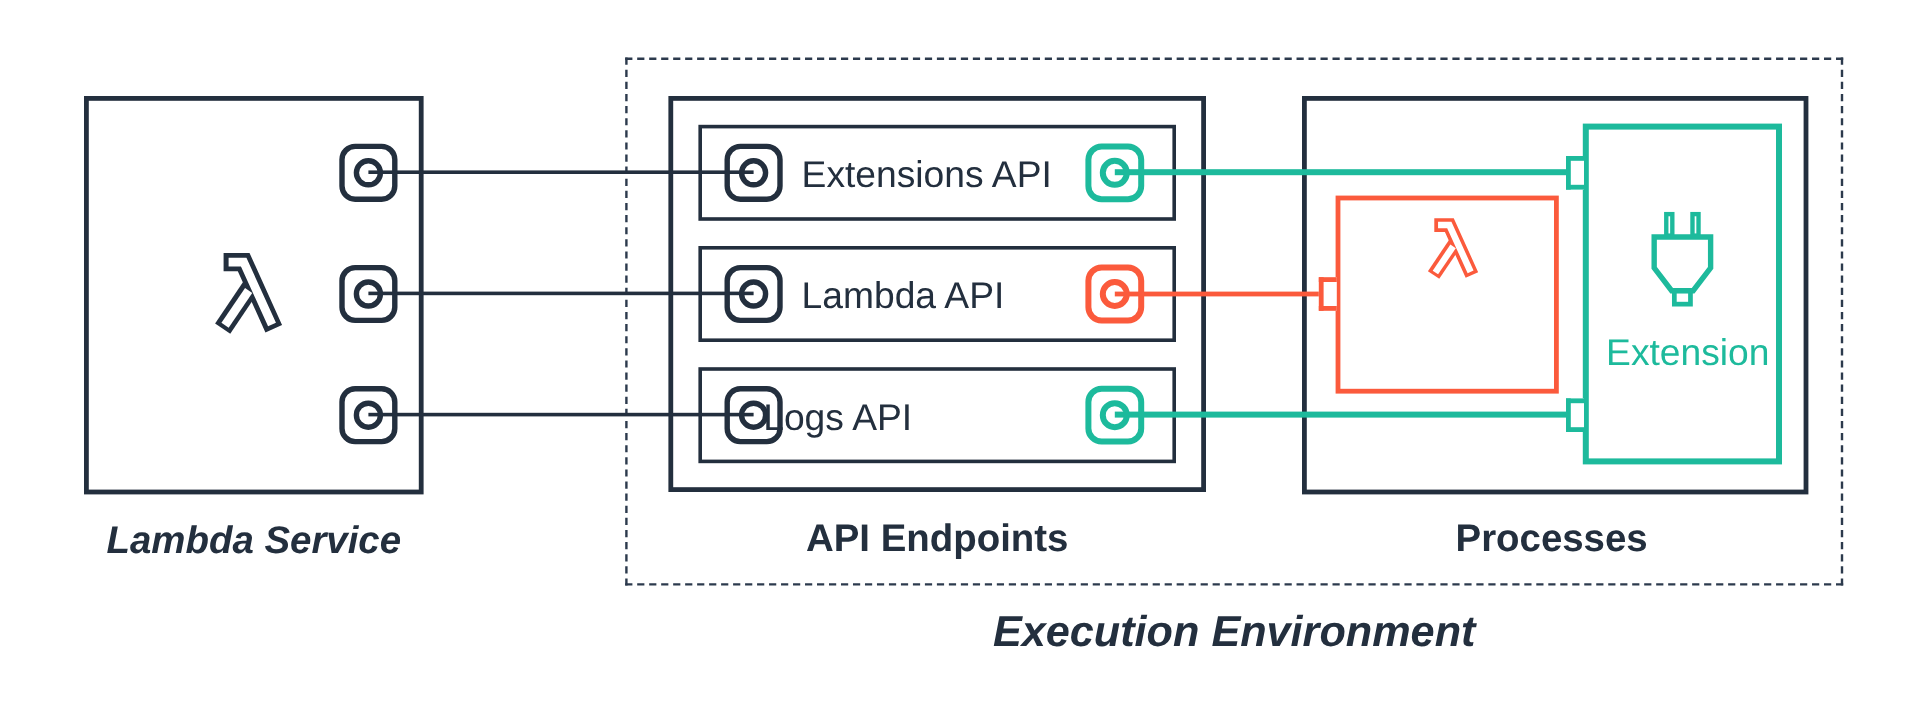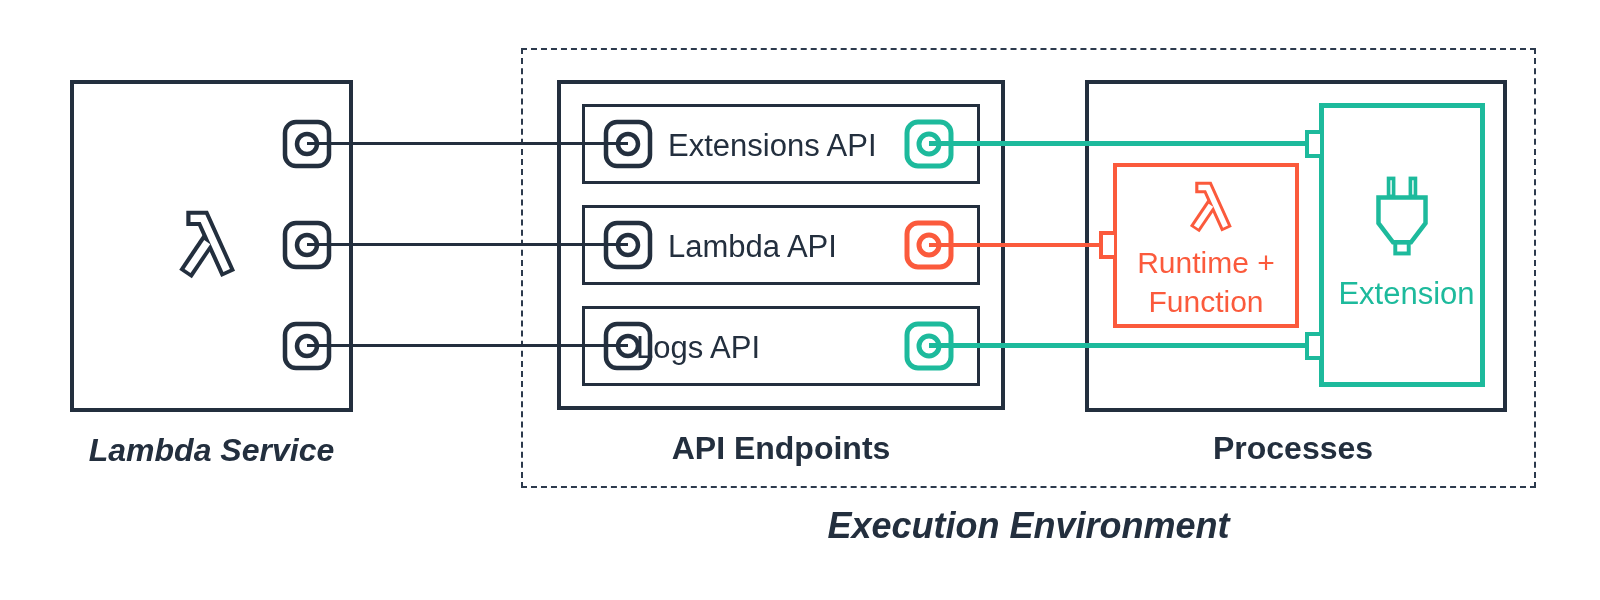--- a/index.html
+++ b/index.html
@@ -157,24 +157,20 @@
     <svg viewBox="0 0 52 52" width="52" height="52">
         <rect x="4" y="4" width="44" height="44" rx="11" fill="none" stroke="currentColor" stroke-width="5"></rect>
         <circle cx="26" cy="26" r="10" fill="none" stroke="currentColor" stroke-width="5"></circle>
       </svg>
   </div>
 
   <div class="row-label" style="left:668px;top:128px;">Extensions API</div>
   <div class="row-label" style="left:668px;top:229px;">Lambda API</div>
   <div class="row-label" style="left:636px;top:330px;">Logs API</div>
 
-  <div class="rt-text">
-    <div>Runtime +</div>
-    <div>Function</div>
-  </div>
 
   <div class="ext-text">Extension</div>
 
   <div class="section-label" style="left:70px;top:432px;width:283px;font-style:italic;">Lambda Service</div>
   <div class="section-label" style="left:557px;top:430px;width:448px;">API Endpoints</div>
   <div class="section-label" style="left:1082px;top:430px;width:422px;">Processes</div>
   <div class="env-label" style="left:521px;top:505px;width:1015px;">Execution Environment</div>
 
 </div>
 

